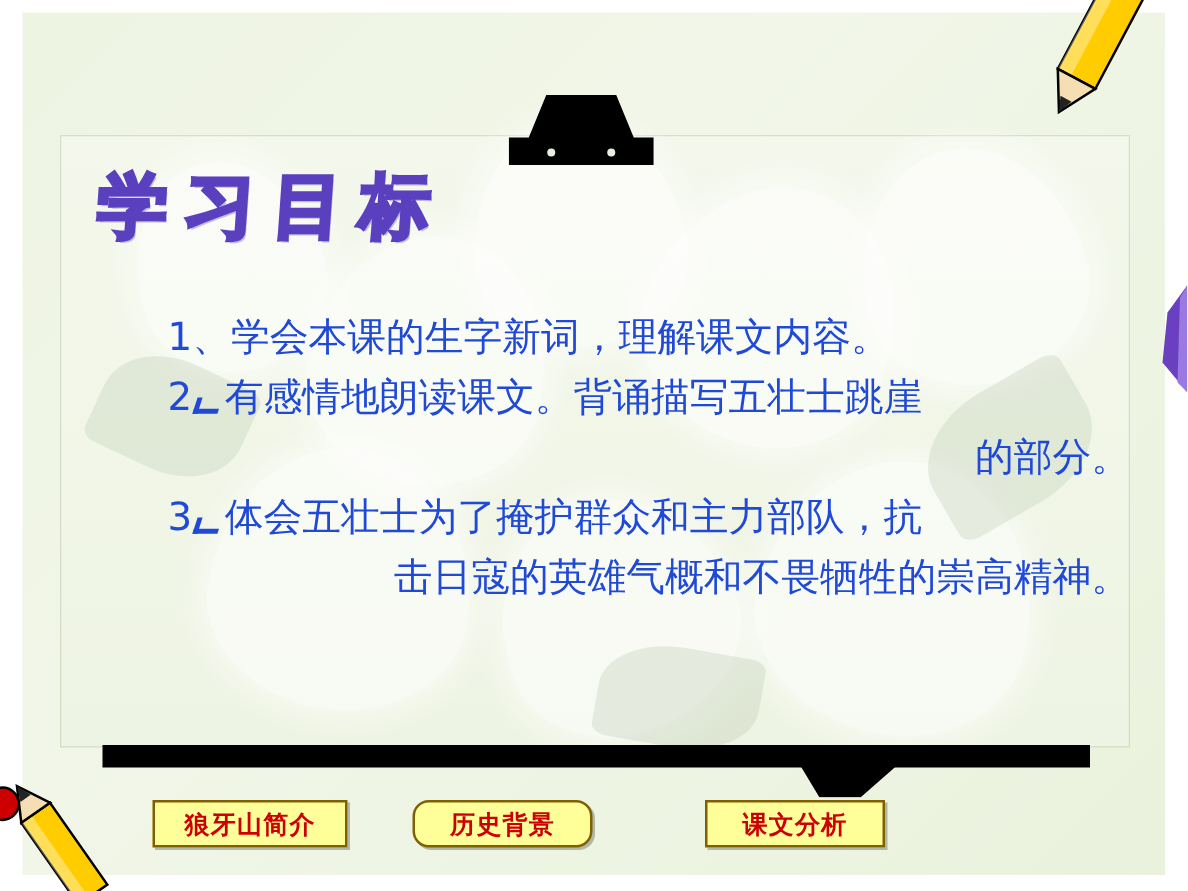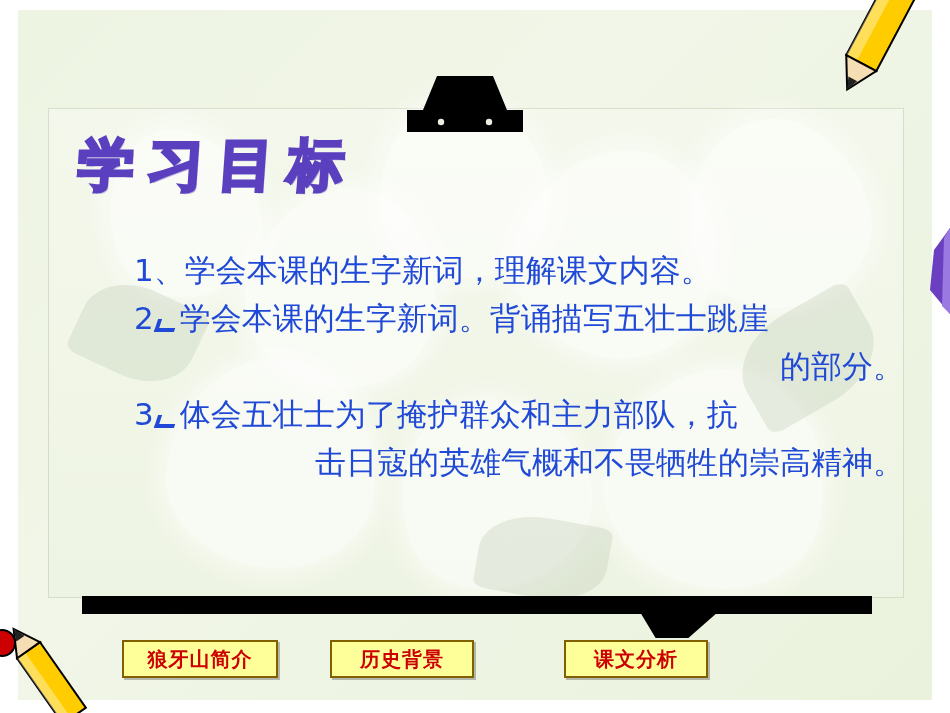--- a/index.html
+++ b/index.html
@@ -194,21 +194,21 @@
     font-family: "DejaVu Sans", "Liberation Sans", sans-serif;
     font-size: 20px;
     font-weight: bold;
     display: flex;
     align-items: center;
     justify-content: center;
     letter-spacing: 1px;
     cursor: pointer;
   }
   .nav-btn.b1 { left: 122px; width: 152px; }
-  .nav-btn.b2 { left: 330px; width: 140px; }
+  .nav-btn.b2 { left: 330px; width: 140px; border-radius: 13px; }
   .nav-btn.b3 { left: 564px; width: 140px; }
   .nav-btn.b4 { left: 746px; width: 152px; }
 </style>
 </head>
 <body>
 
 <div id="slide">
 
   <div class="page-bg"></div>
 
@@ -233,21 +233,21 @@
       <path d="M30 0 H86 L100 34 H116 V56 H0 V34 H16 Z" fill="#000000"></path>
       <circle cx="34" cy="46" r="3.2" fill="#e9efe0"></circle>
       <circle cx="82" cy="46" r="3.2" fill="#e9efe0"></circle>
     </svg>
   </div>
 
   <div class="title">学习目标</div>
 
   <div class="body-text">
     <span class="body-line">1、学会本课的生字新词，理解课文内容。</span>
-    <span class="body-line"><span>2</span><span class="tick"></span><span>学会本课的生字新词。背诵描写五壮士跳崖</span></span>
+    <span class="body-line"><span>2</span><span class="tick"></span><span>有感情地朗读课文。背诵描写五壮士跳崖</span></span>
     <span class="body-line indent">的部分。</span>
     <span class="body-line"><span>3</span><span class="tick"></span><span>体会五壮士为了掩护群众和主力部队，抗</span></span>
     <span class="body-line indent">击日寇的英雄气概和不畏牺牲的崇高精神。</span>
   </div>
 
   <div class="tray"></div>
   <div class="tray-leg"></div>
 
   <div class="pencil-tr">
     <svg width="160" height="120" viewBox="0 0 160 120">

